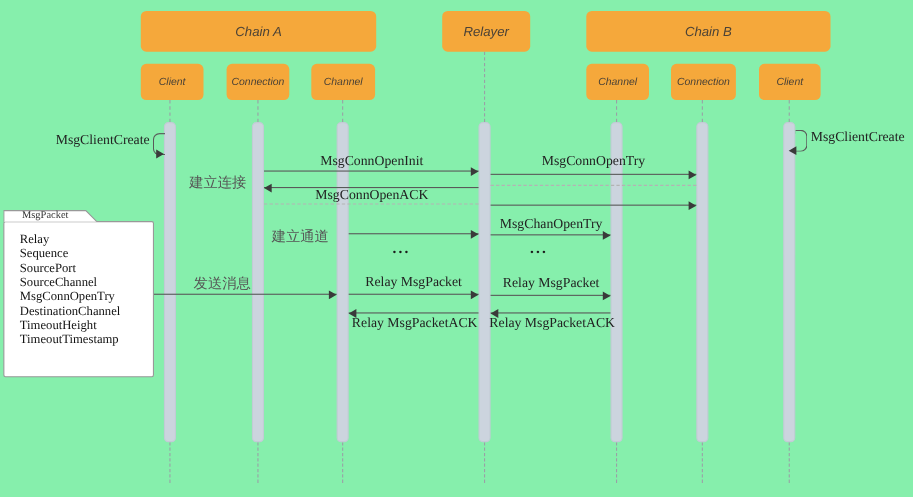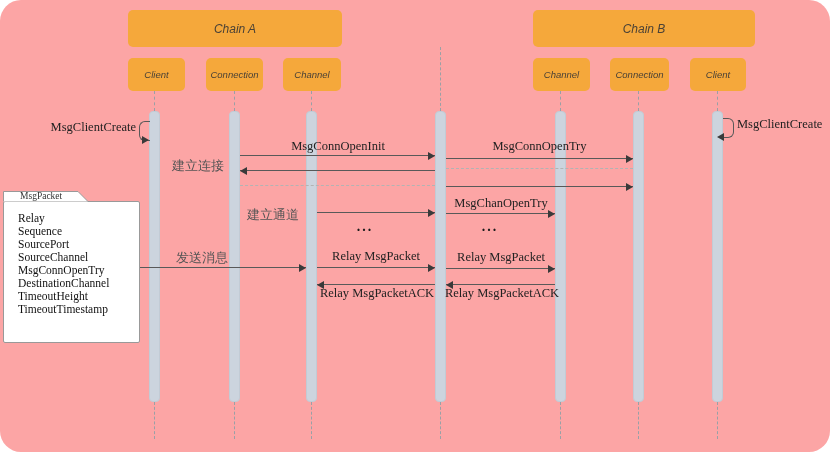--- a/index.html
+++ b/index.html
@@ -1,17 +1,17 @@
 <!DOCTYPE html>
 <html><head>
 <meta charset="utf-8">
 <style>
   html,body{margin:0;padding:0;background:#ffffff;}
-  #canvas{position:relative;width:830px;height:452px;background:#fca5a5;overflow:hidden;
-          font-family:"Liberation Serif","DejaVu Serif",serif;border-radius:21px;}
+  #canvas{position:relative;width:830px;height:452px;background:#86efac;overflow:hidden;
+          font-family:"Liberation Serif","DejaVu Serif",serif;}
   
   .obox{position:absolute;background:#F5A83B;border-radius:5px;display:flex;align-items:center;
         justify-content:center;font-family:"Liberation Sans","DejaVu Sans",sans-serif;
         font-style:italic;color:#4b4236;box-sizing:border-box;z-index:3;}
   .obox.big{font-size:12px;}
   .obox.small{font-size:9.5px;}
   
   .vstub{position:absolute;width:0;border-left:1px dashed #9aa0a6;z-index:1;}
   
   .bar{position:absolute;width:11px;top:111px;height:291px;background:#ccd4de;
@@ -43,20 +43,23 @@
   .note-fields{position:absolute;left:18px;top:212px;font-size:11.5px;color:#111;
                line-height:13px;z-index:7;}
 </style>
 </head>
 <body>
 
 <div id="canvas">
 
   <div class="obox big" style="left:128px;top:10px;width:214px;height:37px;">
     <span>Chain A</span>
+  </div>
+  <div class="obox big" style="left:402px;top:10px;width:80px;height:37px;">
+    <span>Relayer</span>
   </div>
   <div class="obox big" style="left:533px;top:10px;width:222px;height:37px;">
     <span>Chain B</span>
   </div>
 
   <div class="obox small" style="left:128px;top:58px;width:57px;height:33px;">
     <span>Client</span>
   </div>
   <div class="obox small" style="left:206px;top:58px;width:57px;height:33px;">
     <span>Connection</span>
@@ -106,20 +109,21 @@
   <span class="ah-l" style="left:717px;top:133px;position:absolute;z-index:4;"></span>
   <div class="mlabel" style="left:737px;top:118px;text-align:left;">MsgClientCreate</div>
 
   <div class="mlabel" style="left:238px;top:140px;width:200px;">MsgConnOpenInit</div>
   <div class="mline" style="left:240px;top:155px;width:195px;">
       <span class="ah-r"></span>
     </div>
   <div class="mline" style="left:240px;top:170px;width:195px;">
       <span class="ah-l"></span>
     </div>
+  <div class="mlabel" style="left:238px;top:171px;width:200px;">MsgConnOpenACK</div>
   <div class="mdash" style="left:240px;top:185px;width:195px;"></div>
   <div class="cnlabel" style="left:172px;top:159px;">建立连接</div>
 
   <div class="mlabel" style="left:440px;top:140px;width:199px;">MsgConnOpenTry</div>
   <div class="mline" style="left:446px;top:158px;width:187px;">
       <span class="ah-r"></span>
     </div>
   <div class="mdash" style="left:446px;top:168px;width:187px;"></div>
   <div class="mline" style="left:446px;top:186px;width:187px;">
       <span class="ah-r"></span>

